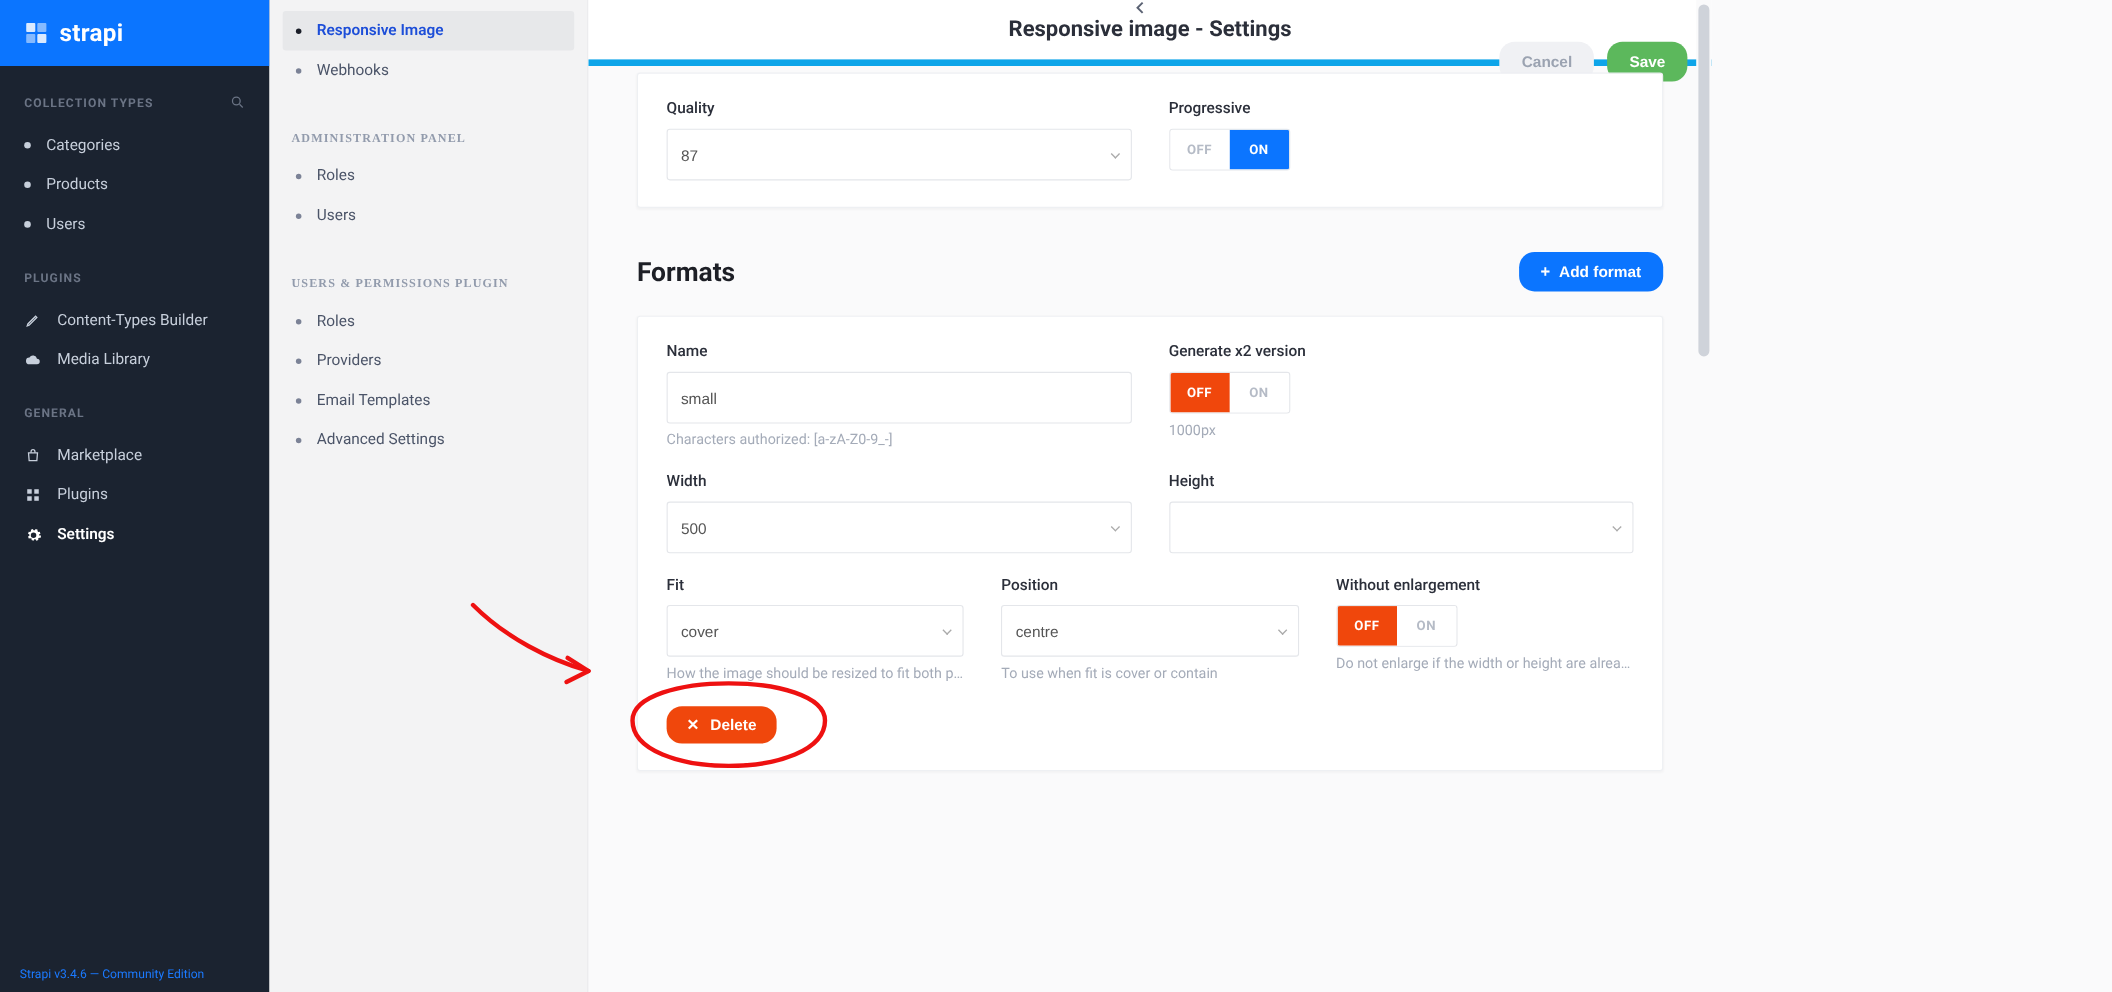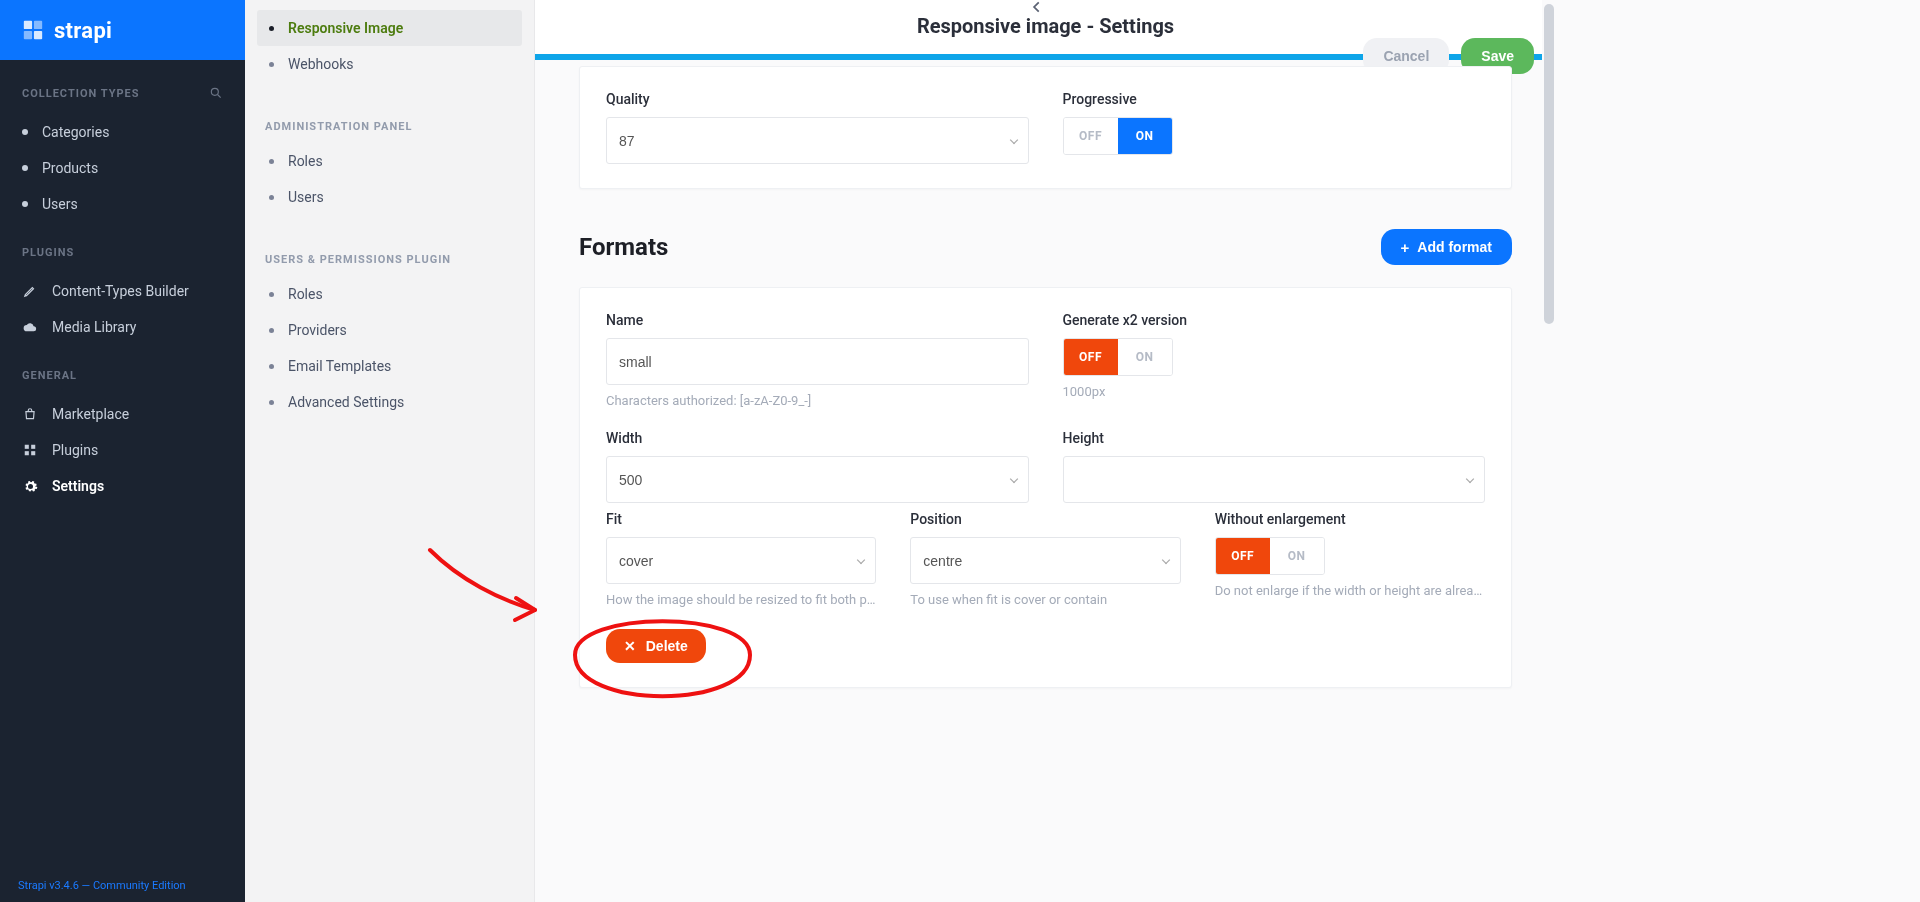--- a/index.html
+++ b/index.html
@@ -16,24 +16,24 @@
 .nav-heading .search { width: 14px; height: 14px; }
 .nav-item { display: flex; align-items: center; padding: 10px 0; font-size: 14px; color: #c7cfdb; cursor: pointer; }
 .nav-item .dot { width: 6px; height: 6px; border-radius: 50%; background: #c7cfdb; margin-right: 14px; }
 .nav-item .icon { width: 16px; height: 16px; margin-right: 14px; display: flex; align-items: center; justify-content: center; }
 .nav-item.active { color: #fff; font-weight: 600; }
 .version { padding: 10px 18px; font-size: 11px; color: #1b7aff; }
 
 
 .subnav { width: 290px; background: #f3f3f4; border-right: 1px solid #e8e8ea; padding: 10px 12px 0; overflow-y: auto; }
 .sub-sec { margin-bottom: 26px; }
-.sub-heading { font-size: 11px; letter-spacing: 1px; color: #929bac; text-transform: uppercase; font-weight: 700; padding: 12px 8px 10px; }
+.sub-heading { font-size: 11px; letter-spacing: 1px; color: #929bac; text-transform: uppercase; font-weight: 700; padding: 12px 8px 10px; font-family: Liberation Serif, serif; }
 .sub-item { display: flex; align-items: center; padding: 10px 12px; font-size: 14px; color: #4b5468; border-radius: 3px; cursor: pointer; }
 .sub-item .dot { width: 5px; height: 5px; border-radius: 50%; background: #7b8296; margin-right: 14px; }
-.sub-item.active { background: #e7e8ea; color: #4d7c0f; font-weight: 600; }
+.sub-item.active { background: #e7e8ea; color: #1d4ed8; font-weight: 600; }
 .sub-item.active .dot { background: #1a1e28; }
 
 
 .main { flex: 1; display: flex; flex-direction: column; background: #fafafb; min-width: 0; }
 .topbar { height: 60px; background: #fff; border-bottom: 6px solid #0ea5e9; display: flex; align-items: center; padding: 0 22px; flex-direction: column; }
 .back { width: 32px; height: 32px; border-radius: 50%; display: flex; align-items: center; justify-content: center; margin-right: 18px; cursor: pointer; }
 .page-title { font-size: 20px; font-weight: 700; color: #2b2f3a; }
 .topbar-actions { margin-left: auto; display: flex; gap: 12px; }
 .btn { height: 36px; padding: 0 20px; border: none; border-radius: 14px; font-size: 14px; font-weight: 600; cursor: pointer; display: flex; align-items: center; }
 .btn-cancel { background: #f0f1f4; color: #9ba3b1; }
@@ -281,21 +281,21 @@
           <div class="field">
             <label class="label">Width</label>
             <div class="select-wrap"><input class="input" value="500" style=""></div>
           </div>
           <div class="field">
             <label class="label">Height</label>
             <div class="select-wrap"><input class="input" value="" style=""></div>
           </div>
         </div>
 
-        <div class="row" style="margin-top:8px;">
+        <div class="row" style="margin-top:21px;">
           <div class="field" style="flex:1;">
             <label class="label">Fit</label>
             <div class="select-wrap"><input class="input" value="cover" style=""></div>
             <div class="help">How the image should be resized to fit both pr…</div>
           </div>
           <div class="field" style="flex:1;">
             <label class="label">Position</label>
             <div class="select-wrap"><input class="input" value="centre" style=""></div>
             <div class="help">To use when fit is cover or contain</div>
           </div>

